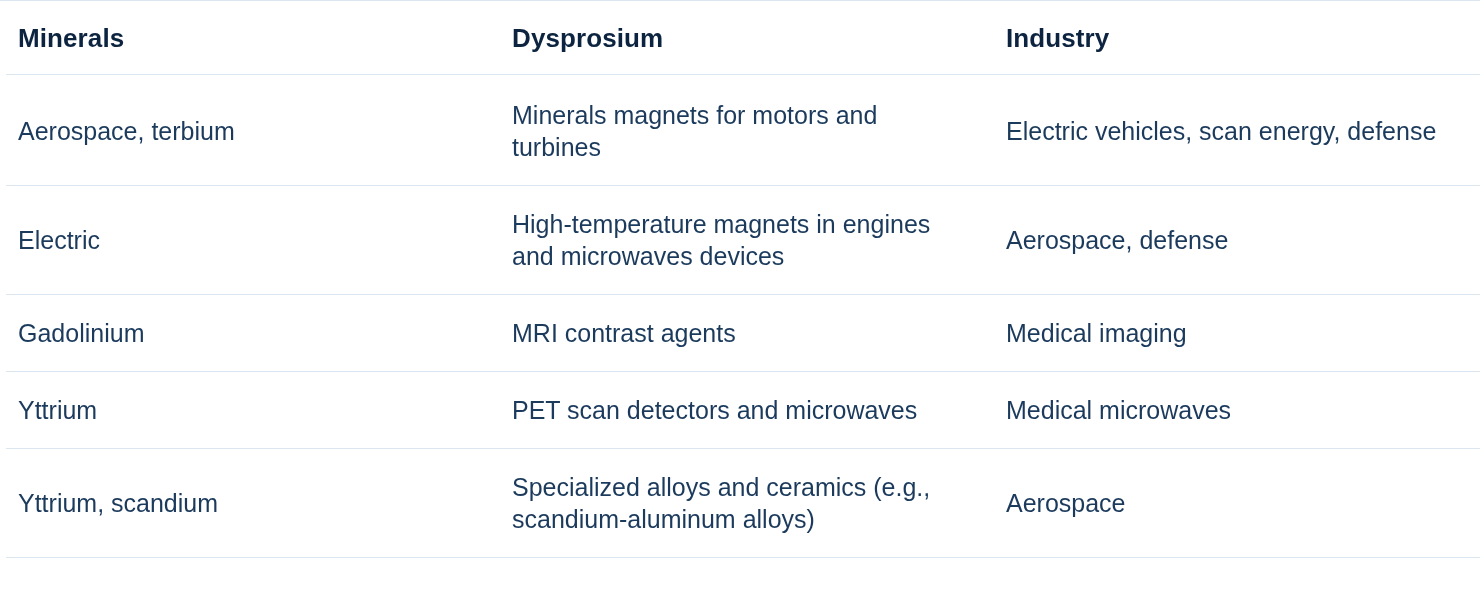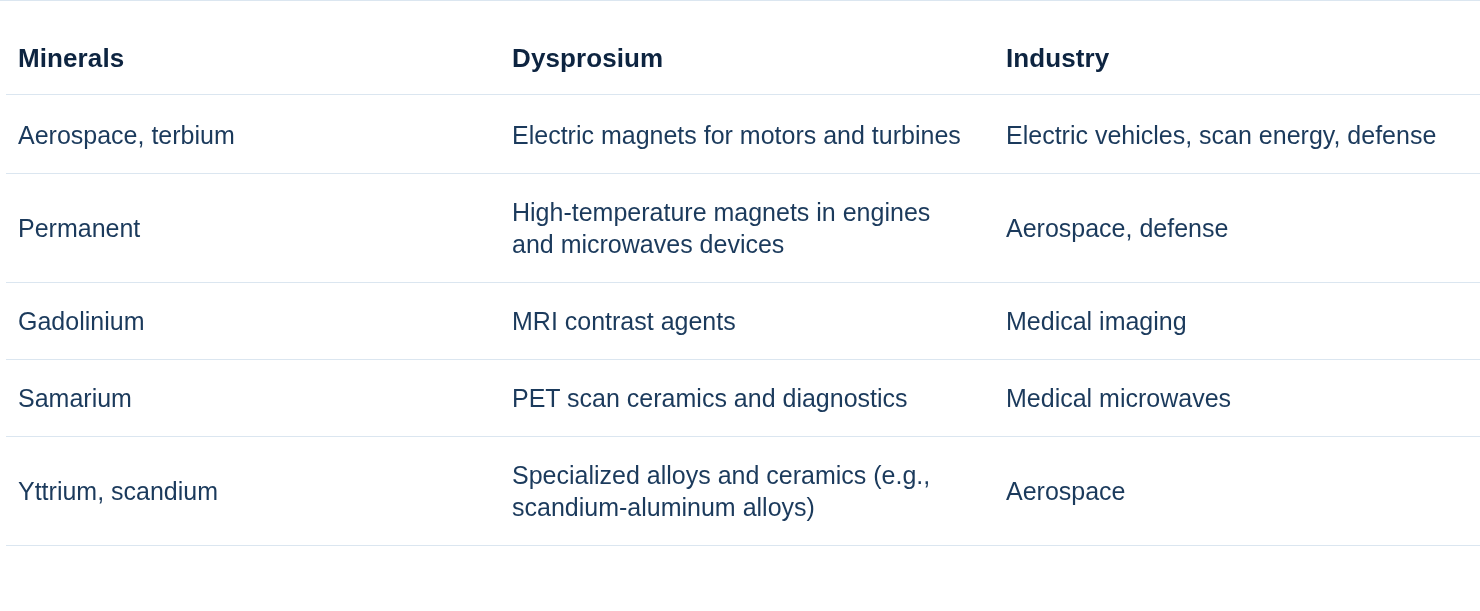--- a/index.html
+++ b/index.html
@@ -11,21 +11,20 @@
     width: 1480px;
     height: 611px;
     font-family: "Liberation Sans", sans-serif;
     color: #12263f;
     overflow: hidden;
   }
   .table-wrap {
     width: 1480px;
     box-sizing: border-box;
     padding: 6px;
-    margin-top: 20px;
   }
   table.data-table {
     width: 1480px;
     border-collapse: collapse;
     table-layout: fixed;
   }
   table.data-table col.col-minerals { width: 494px; }
   table.data-table col.col-application { width: 494px; }
   table.data-table col.col-industry { width: 492px; }
 
@@ -79,36 +78,36 @@
     <thead>
       <tr>
         <th>Minerals</th>
         <th>Dysprosium</th>
         <th>Industry</th>
       </tr>
     </thead>
     <tbody>
       <tr>
         <td class="cell-minerals">Aerospace, terbium</td>
-        <td class="cell-application">Electric magnets for motors and turbines</td>
+        <td class="cell-application">Minerals magnets for motors and turbines</td>
         <td class="cell-industry">Electric vehicles, scan energy, defense</td>
       </tr>
       <tr>
-        <td class="cell-minerals">Permanent</td>
+        <td class="cell-minerals">Electric</td>
         <td class="cell-application">High-temperature magnets in engines and microwaves devices</td>
         <td class="cell-industry">Aerospace, defense</td>
       </tr>
       <tr>
         <td class="cell-minerals">Gadolinium</td>
         <td class="cell-application">MRI contrast agents</td>
         <td class="cell-industry">Medical imaging</td>
       </tr>
       <tr>
-        <td class="cell-minerals">Samarium</td>
-        <td class="cell-application">PET scan ceramics and diagnostics</td>
+        <td class="cell-minerals">Yttrium</td>
+        <td class="cell-application">PET scan detectors and microwaves</td>
         <td class="cell-industry">Medical microwaves</td>
       </tr>
       <tr>
         <td class="cell-minerals">Yttrium, scandium</td>
         <td class="cell-application">Specialized alloys and ceramics (e.g., scandium-aluminum alloys)</td>
         <td class="cell-industry">Aerospace</td>
       </tr>
     </tbody>
   </table>
 </div>

